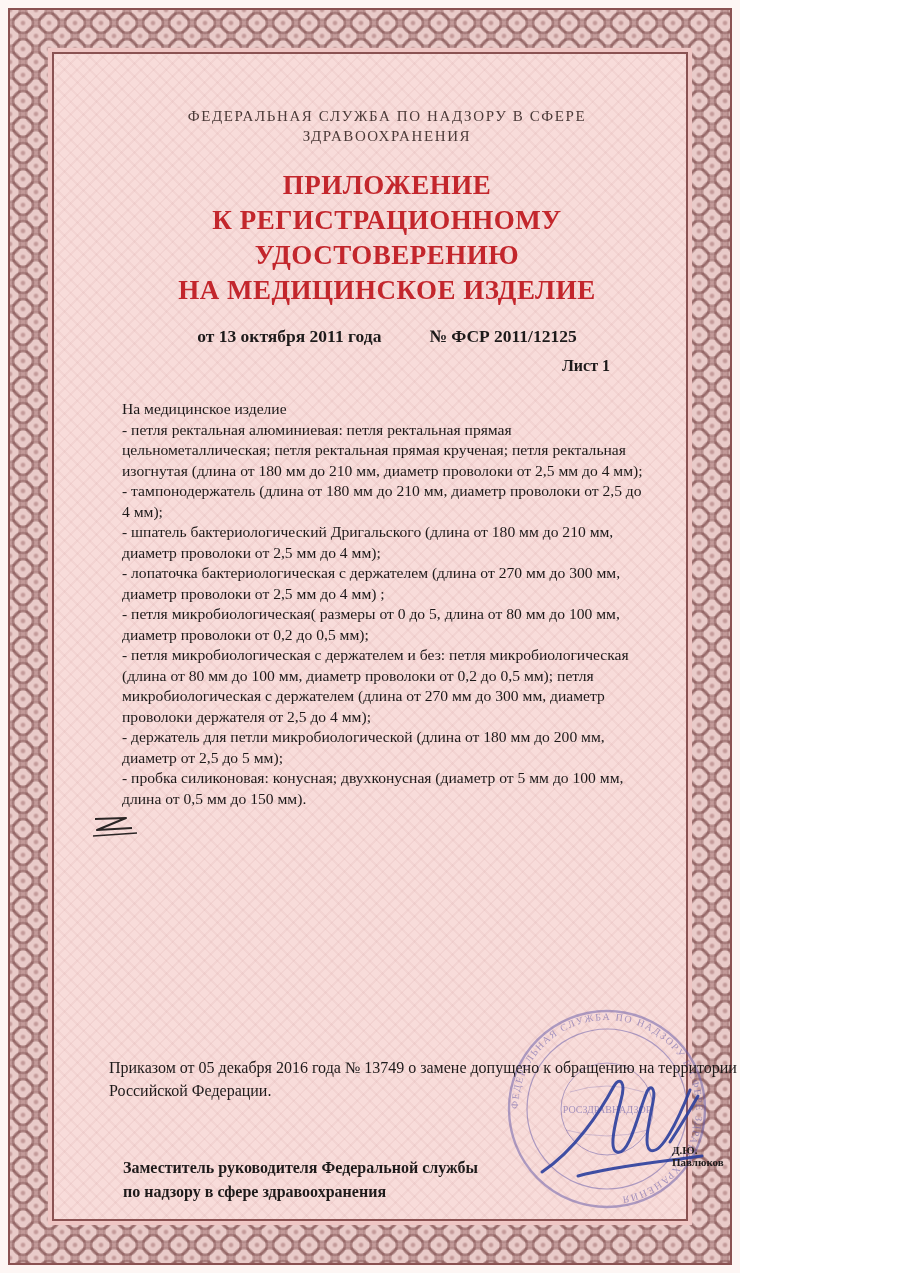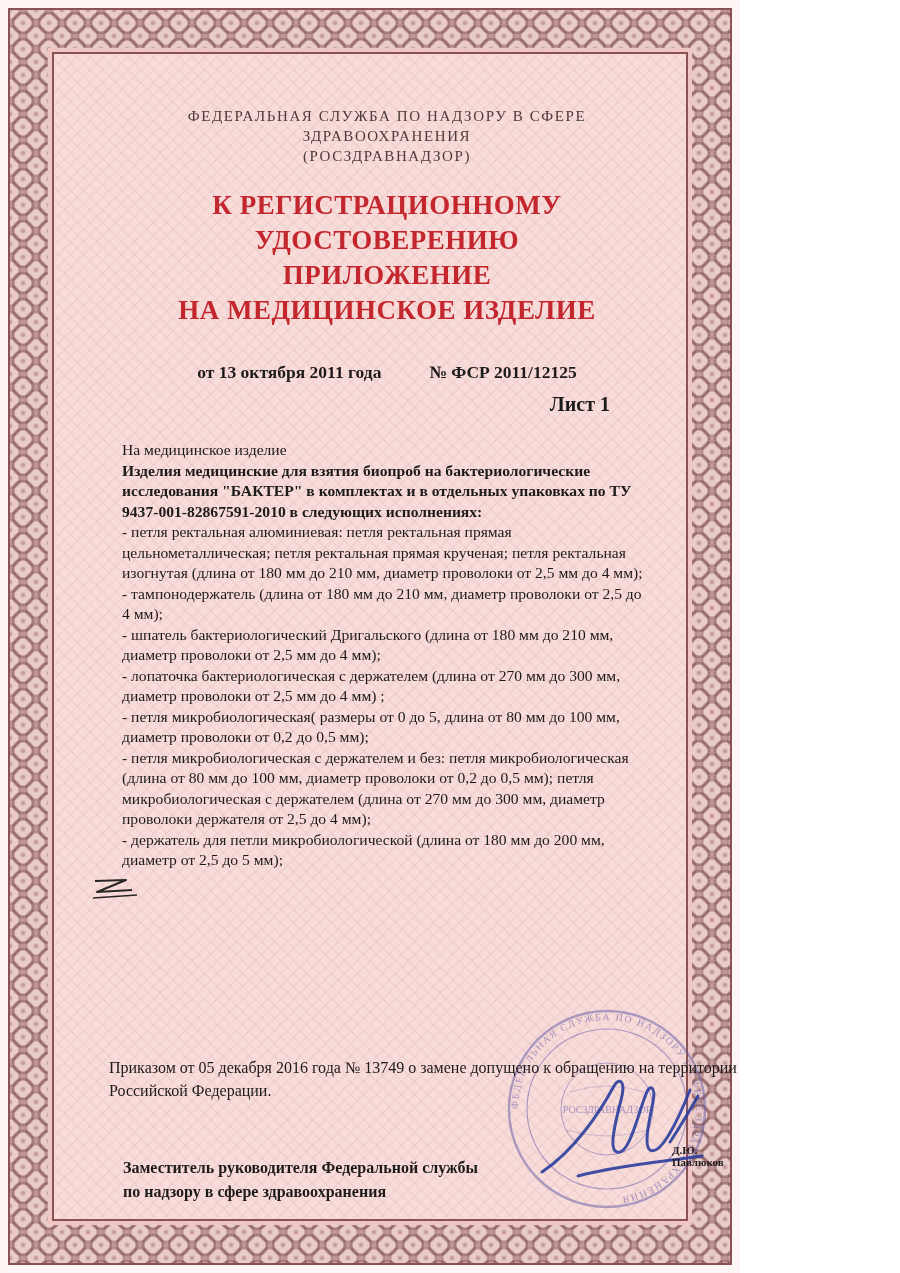--- a/index.html
+++ b/index.html
@@ -31,23 +31,23 @@
       repeating-linear-gradient(45deg, rgba(210,160,160,.14) 0 2px, transparent 2px 9px),
       repeating-linear-gradient(-45deg, rgba(210,160,160,.14) 0 2px, transparent 2px 9px);
   }
 
   .content { position:absolute; inset:52px; padding:54px 36px 0 70px; }
 
   .agency { text-align:center; color:#4b3a38; font-size:15px; letter-spacing:1.6px; line-height:20px; }
 
   .doc-title { text-align:center; color:#c3262c; font-weight:bold; font-size:27px; letter-spacing:.5px; line-height:35px; margin-top:22px; }
 
-  .meta-line { display:flex; justify-content:center; gap:48px; font-weight:bold; font-size:17.5px; margin-top:34px; }
+  .meta-line { display:flex; justify-content:center; gap:48px; font-weight:bold; font-size:17.5px; margin-top:18px; }
 
-  .sheet-no { text-align:right; padding-right:42px; font-weight:bold; font-size:20px; margin-top:10px; }
+  .sheet-no { text-align:right; padding-right:42px; font-weight:bold; font-size:16px; margin-top:10px; }
 
   .body-text { margin-top:24px; font-size:15.6px; line-height:20.5px; }
   .body-text p { margin:0; }
   .bold { font-weight:bold; }
 
   .end-mark { margin:4px 0 0 -32px; display:block; }
 
   .order-note { position:absolute; left:57px; top:1004px; width:645px; font-size:16px; line-height:23px; z-index:3; }
   .signatory { position:absolute; left:71px; top:1104px; font-weight:bold; font-size:16px; line-height:24px; z-index:3; }
   .signatory-name { position:absolute; left:620px; top:1092px; font-weight:bold; font-size:11px; z-index:3; }
@@ -60,46 +60,45 @@
 <body>
 
 <div class="sheet">
   <div class="frame"></div>
   <div class="inner"></div>
 
   <div class="content">
 
     <div class="agency">
       <div>ФЕДЕРАЛЬНАЯ СЛУЖБА ПО НАДЗОРУ В СФЕРЕ ЗДРАВООХРАНЕНИЯ</div>
-      <div>(РОСЗДРАВНАДЗОР)</div>
     </div>
 
     <div class="doc-title">
+      <div>ПРИЛОЖЕНИЕ</div>
       <div>К РЕГИСТРАЦИОННОМУ УДОСТОВЕРЕНИЮ</div>
-      <div>ПРИЛОЖЕНИЕ</div>
       <div>НА МЕДИЦИНСКОЕ ИЗДЕЛИЕ</div>
     </div>
 
     <div class="meta-line">
       <span>от 13 октября 2011 года</span>
       <span>№  ФСР 2011/12125</span>
     </div>
 
     <div class="sheet-no">Лист 1</div>
 
     <div class="body-text">
       <p>На медицинское изделие</p>
-      <p class="bold">Изделия медицинские для взятия биопроб на бактериологические исследования "БАКТЕР" в комплектах и в отдельных упаковках по ТУ 9437-001-82867591-2010 в следующих исполнениях:</p>
       <p>- петля ректальная алюминиевая: петля ректальная прямая цельнометаллическая; петля ректальная прямая крученая; петля ректальная изогнутая (длина от 180 мм до 210 мм, диаметр проволоки от 2,5 мм до 4 мм);</p>
       <p>- тампонодержатель (длина от 180 мм до 210 мм, диаметр проволоки от 2,5 до 4 мм);</p>
       <p>- шпатель бактериологический Дригальского (длина от 180 мм до 210 мм, диаметр проволоки от 2,5 мм до 4 мм);</p>
       <p>- лопаточка бактериологическая с держателем (длина от 270 мм до 300 мм, диаметр проволоки от 2,5 мм до 4 мм) ;</p>
       <p>- петля микробиологическая( размеры от 0 до 5, длина от 80 мм до 100 мм, диаметр проволоки от 0,2 до 0,5 мм);</p>
       <p>- петля микробиологическая с держателем и без: петля микробиологическая (длина от 80 мм до 100 мм, диаметр проволоки от 0,2 до 0,5 мм); петля микробиологическая с держателем (длина от 270 мм до 300 мм, диаметр проволоки держателя от 2,5 до 4 мм);</p>
       <p>- держатель для петли микробиологической (длина от 180 мм до 200 мм, диаметр от 2,5 до 5 мм);</p>
+      <p>- пробка силиконовая: конусная; двухконусная (диаметр от 5 мм до 100 мм, длина от 0,5 мм до 150 мм).</p>
       <svg class="end-mark" width="50" height="28" viewBox="0 0 50 28">
         <path d="M5 6 L36 5 L7 17 L42 15" stroke="#2a2525" stroke-width="2" fill="none" stroke-linejoin="round"></path>
         <path d="M3 23 L47 20" stroke="#2a2525" stroke-width="1.6" fill="none"></path>
       </svg>
     </div>
 
     <div class="order-note">Приказом от 05 декабря 2016 года № 13749 о замене допущено к обращению на территории Российской Федерации.</div>
 
     <div class="signatory">
       <div>Заместитель руководителя Федеральной службы</div>

